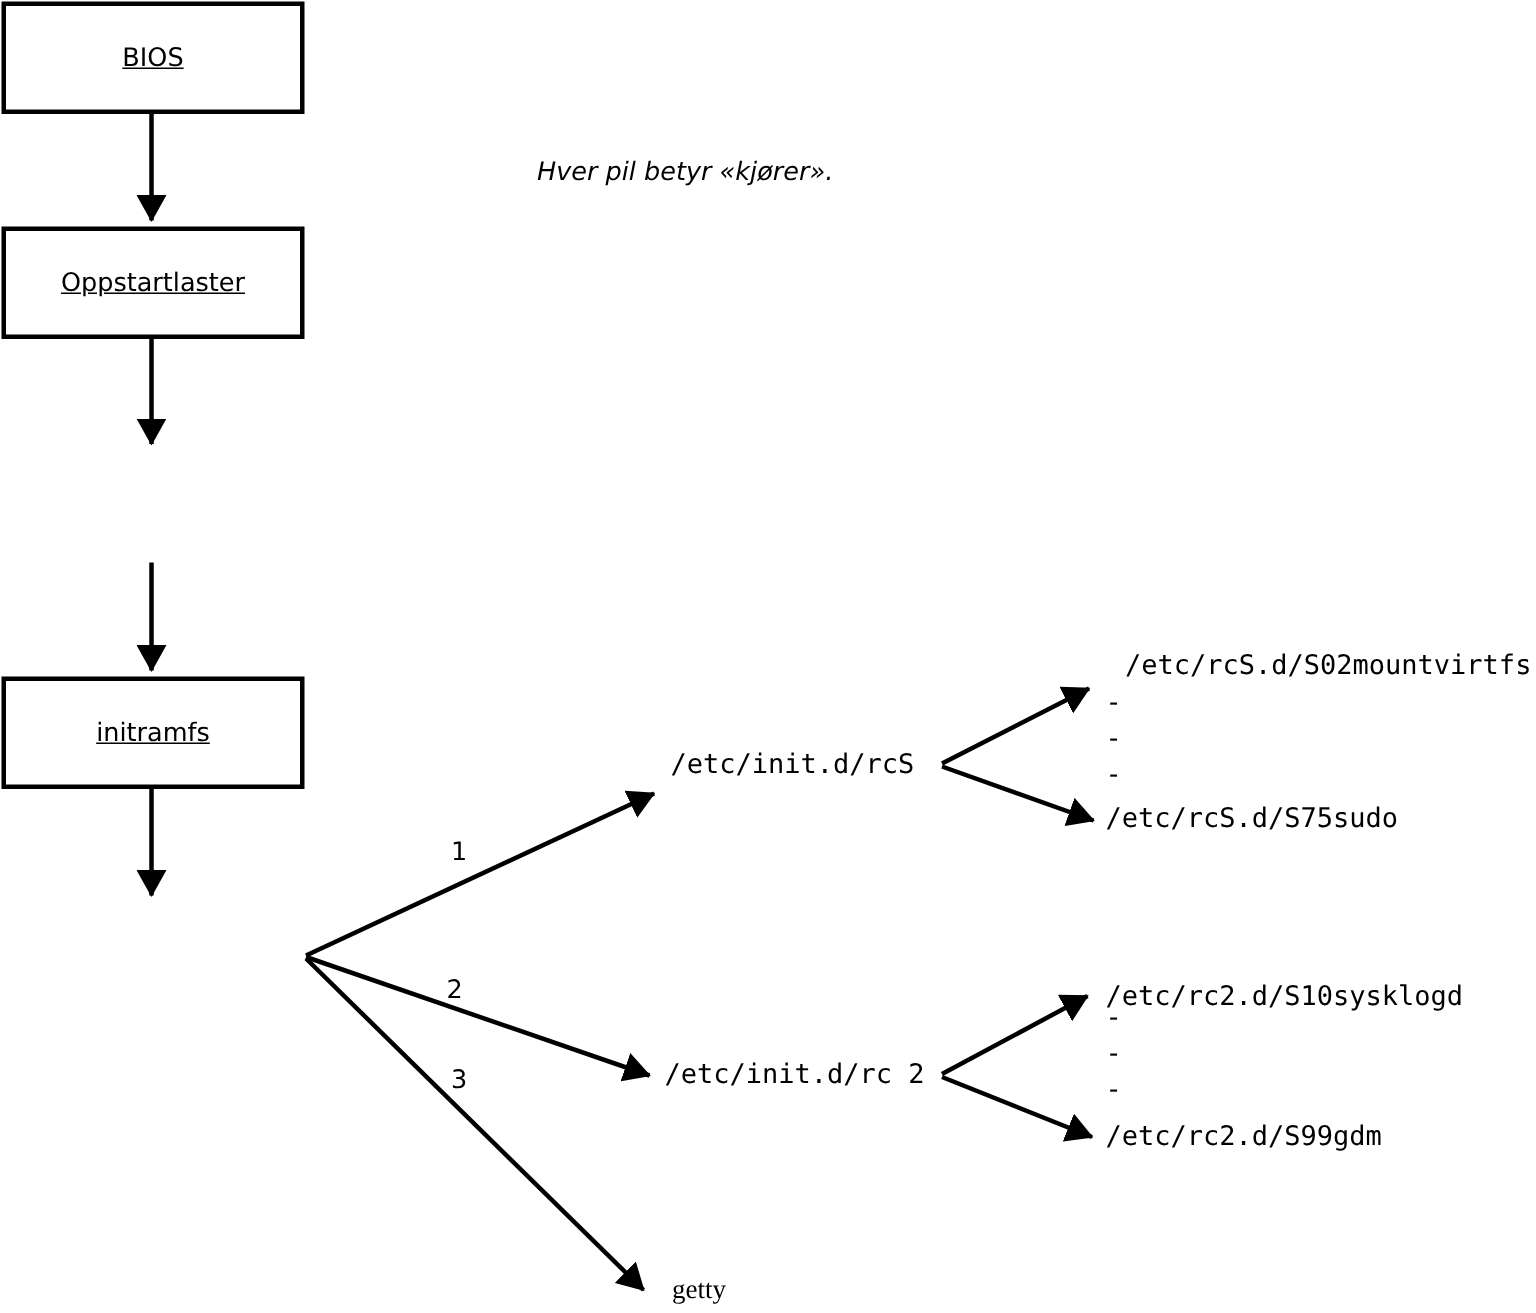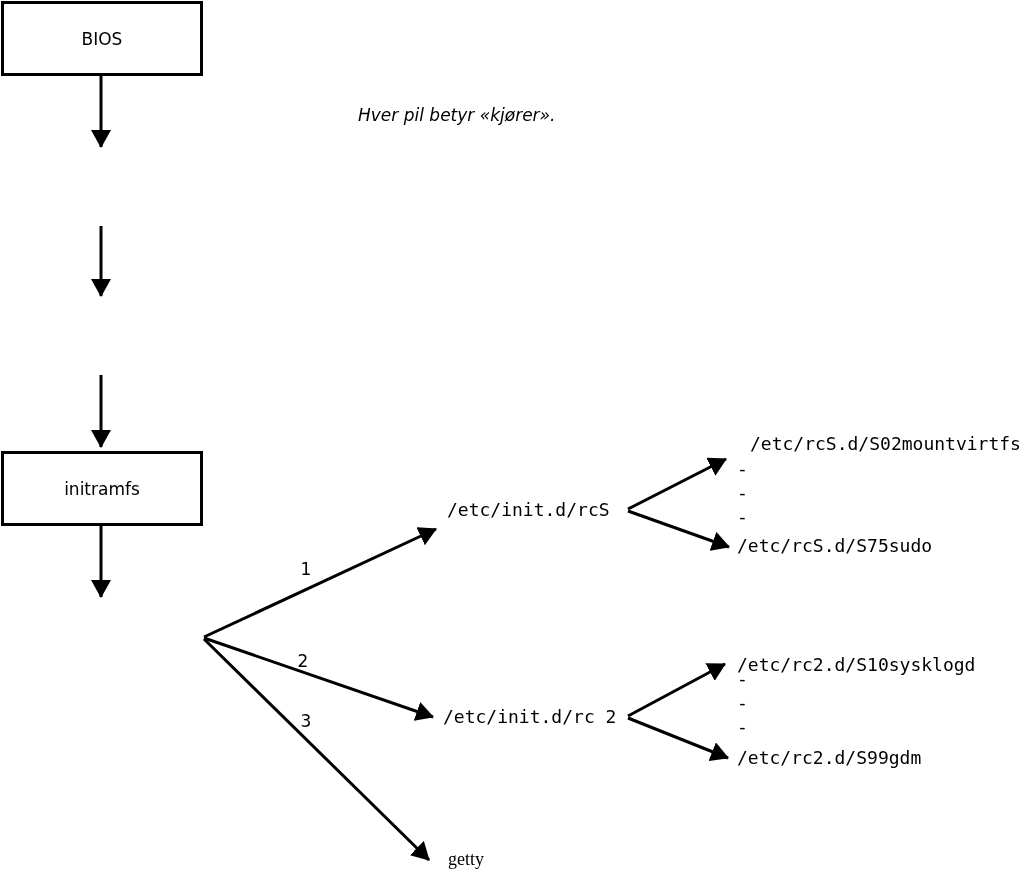--- a/index.html
+++ b/index.html
@@ -9,20 +9,21 @@
     font-family:"DejaVu Sans", sans-serif;
   }
   svg.arrow-layer { position:absolute; left:0; top:0; width:1024px; height:875px; }
   svg.arrow-layer line { stroke:#000; stroke-width:3; }
   svg.arrow-layer .ah { fill:#000; }
   .flow-box {
     position:absolute; left:1px; width:202px; height:75px;
     border:3px solid #000; box-sizing:border-box; background:#fff;
     display:flex; align-items:center; justify-content:center;
     font-size:17px;
+    text-decoration:underline;
   }
   .box-bios        { top:1px; }
   .box-bootloader  { top:151px; }
   .box-kernel      { top:300px; }
   .box-initramfs   { top:451px; }
   .box-init        { top:601px; }
   .note {
     position:absolute; left:358px; top:105px;
     font-size:17px; white-space:pre;font-style:italic;
   }
@@ -60,20 +61,23 @@
     <line x1="628" y1="509" x2="726" y2="459" marker-end="url(#ah)"></line>
     <line x1="628" y1="511" x2="729" y2="547" marker-end="url(#ah)"></line>
 
     <line x1="628" y1="716" x2="725" y2="664" marker-end="url(#ah)"></line>
     <line x1="628" y1="718" x2="728" y2="758" marker-end="url(#ah)"></line>
   </svg>
 
   <div class="flow-box box-bios">
     <span>BIOS</span>
   </div>
+  <div class="flow-box box-bootloader">
+    <span>Oppstartlaster</span>
+  </div>
   <div class="flow-box box-initramfs">
     <span>initramfs</span>
   </div>
 
   <div class="note">Hver pil betyr «kjører».</div>
 
   <span class="num" style="left:306px; top:569px;">1</span>
   <span class="num" style="left:303px; top:661px;">2</span>
   <span class="num" style="left:306px; top:721px;">3</span>
 

